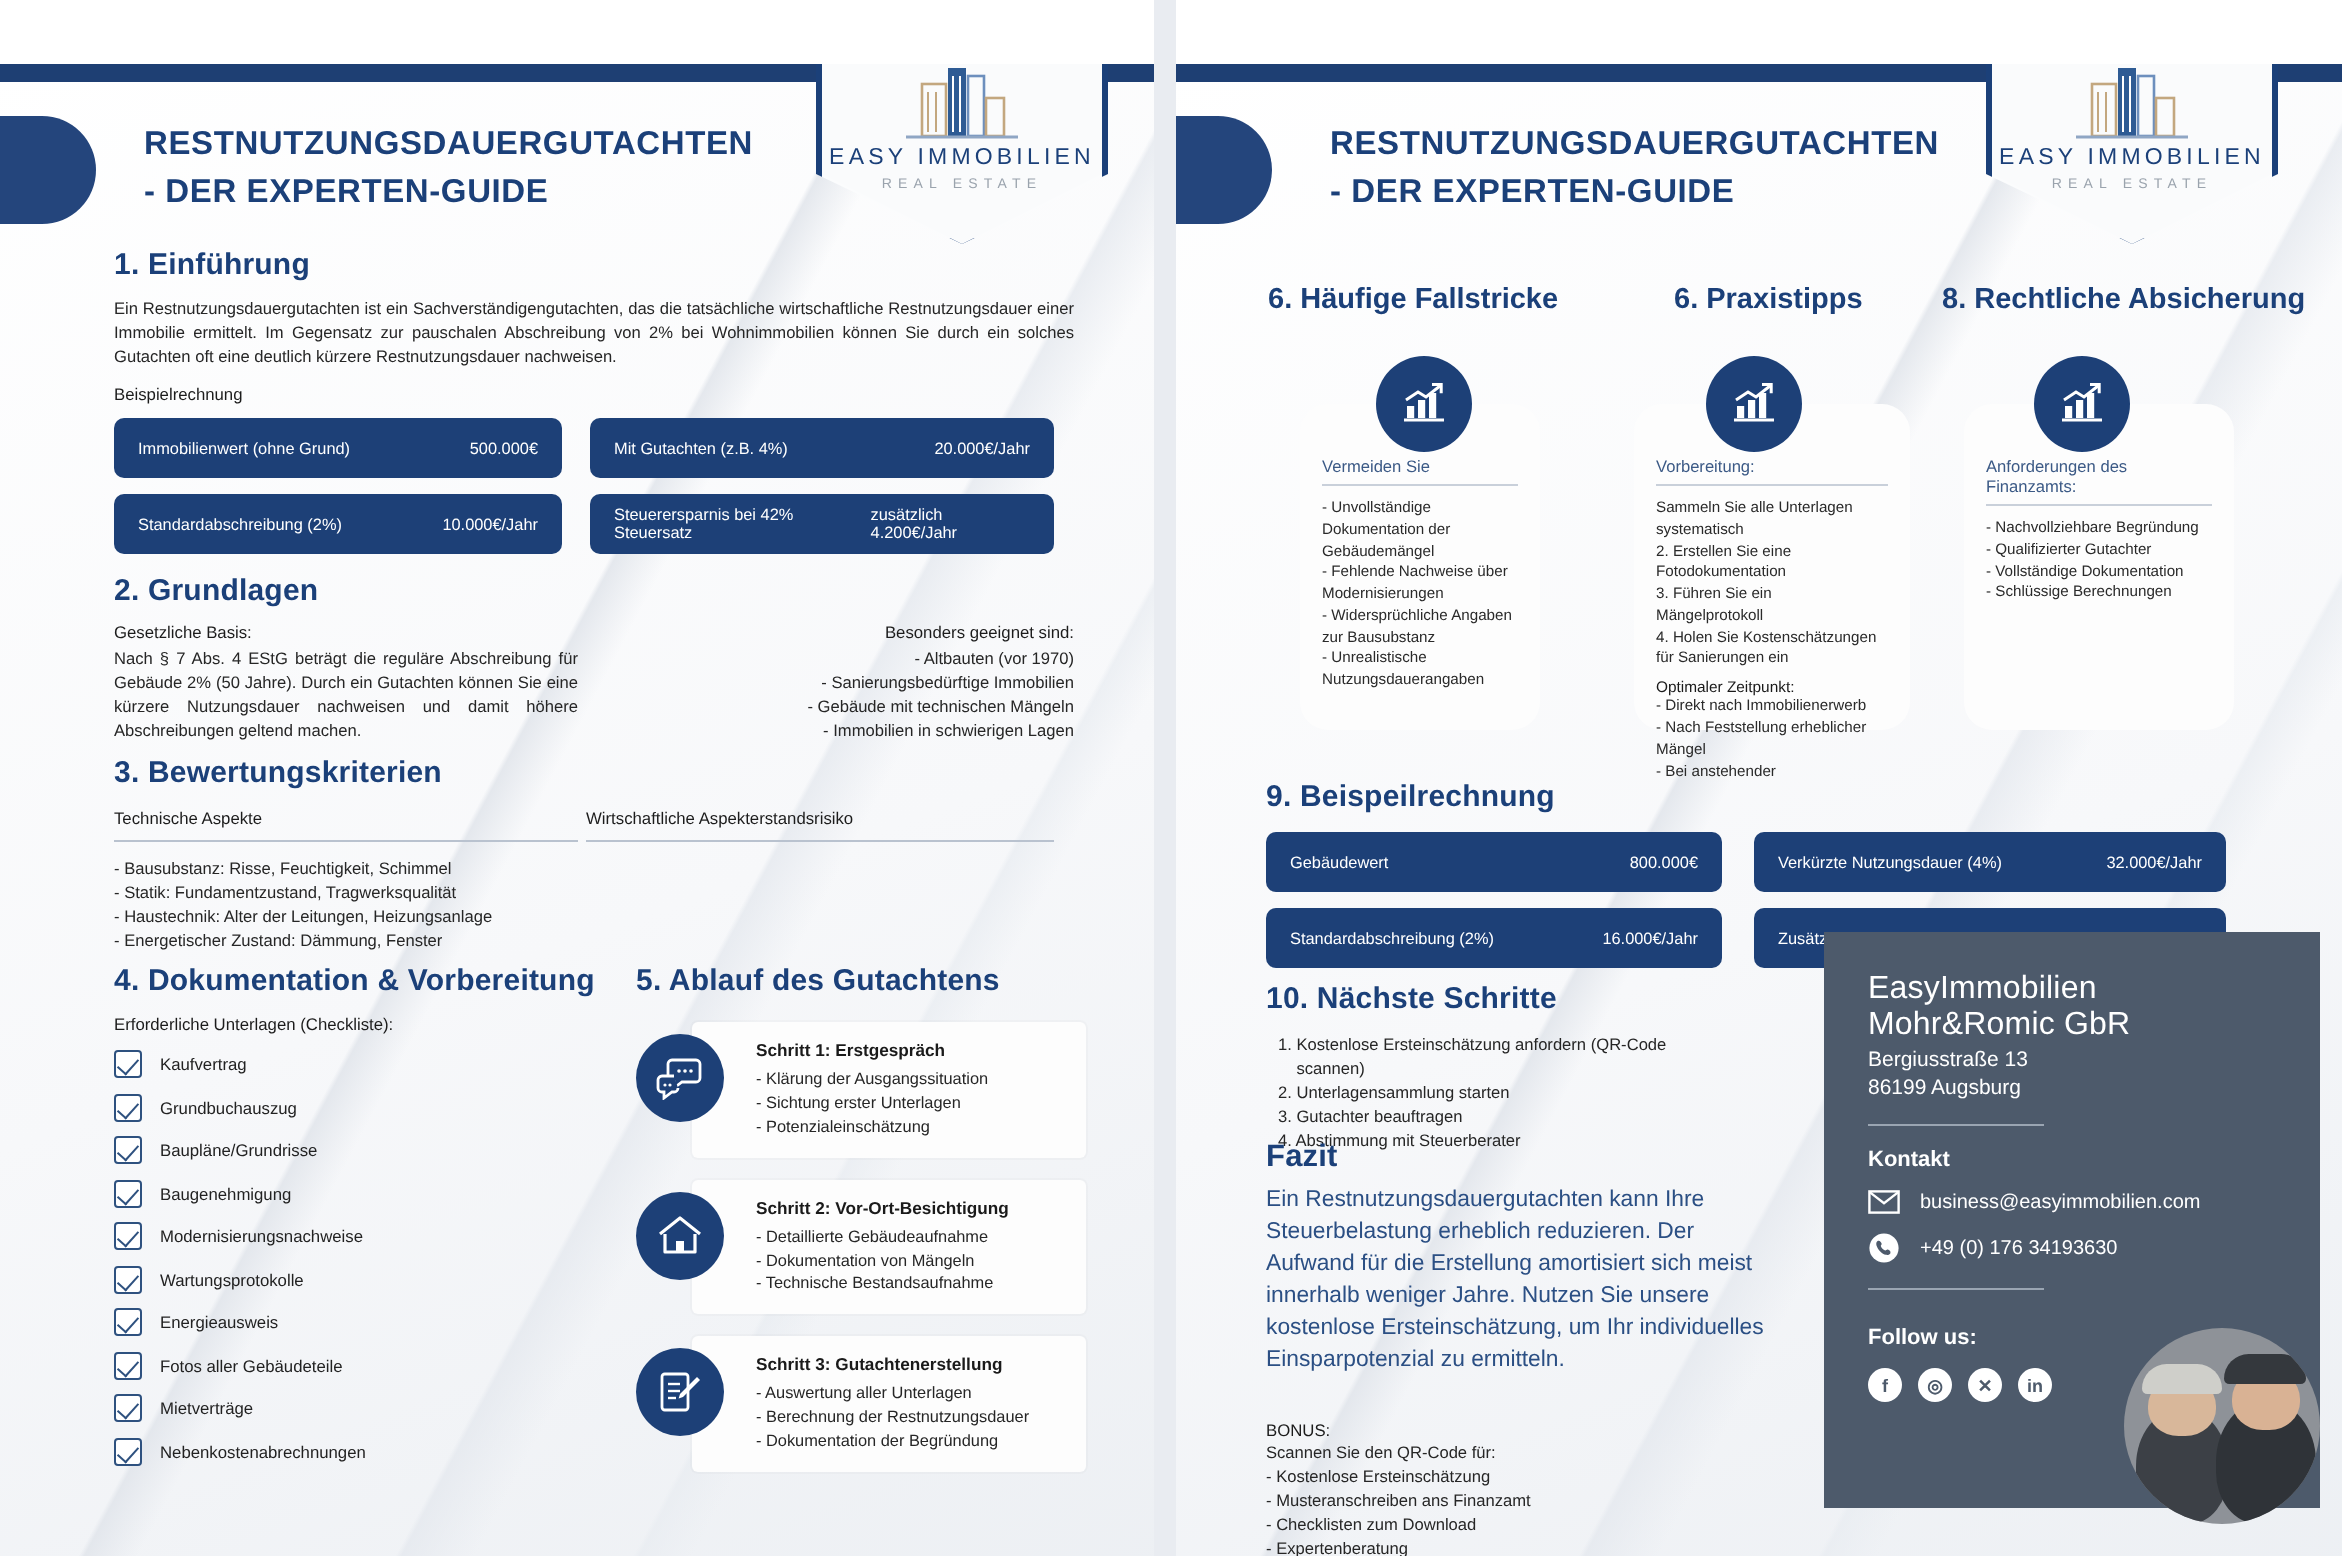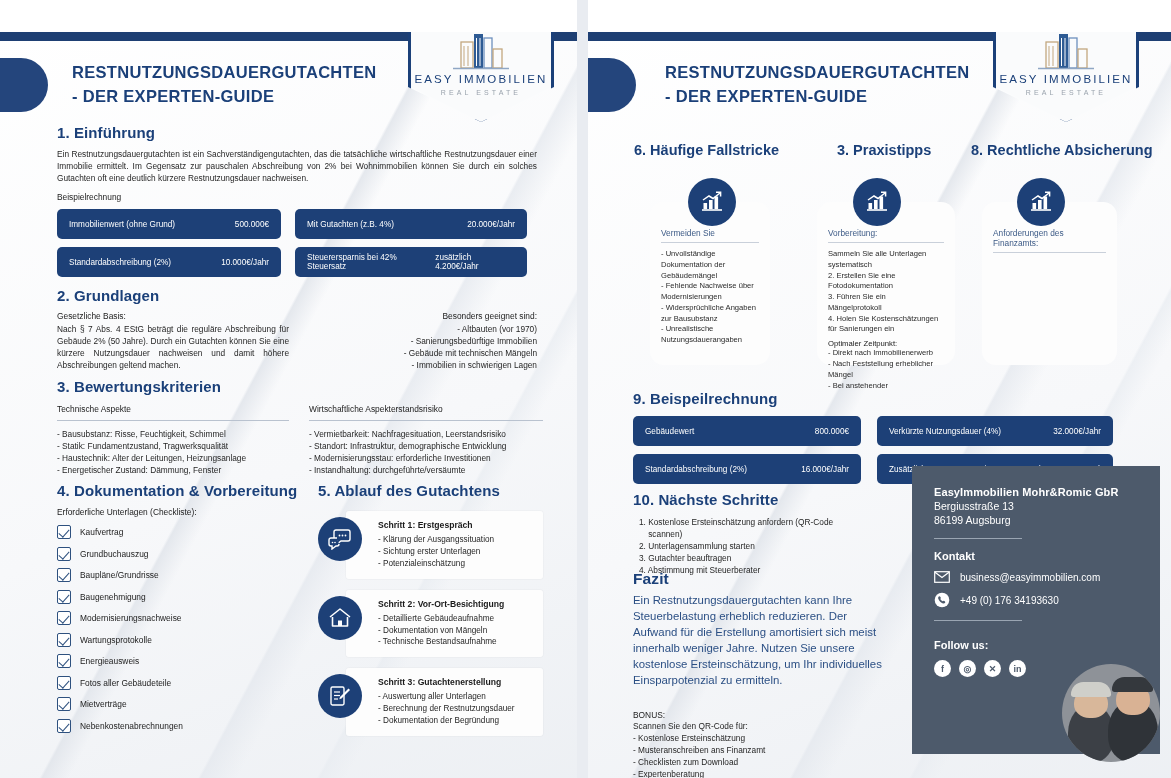--- a/index.html
+++ b/index.html
@@ -114,21 +114,21 @@
     position:absolute; width:48px; height:48px; border-radius:50%;
     background:#1d4077; display:flex; align-items:center; justify-content:center; z-index:3;
   }
   .sect-num{ position:absolute; color:#1b4079; font-weight:bold; font-size:14.5px; }
 
   
   .contact{
     position:absolute; left:912px; top:466px; width:248px; height:288px;
     background:#4d5a6b; color:#fff; padding:20px 22px;
   }
-  .contact .org{ font-weight:bold; font-size:11px; letter-spacing:.1px; }
+  .contact .org{ font-weight:normal; font-size:16px; letter-spacing:.1px; }
   .contact .addr{ font-size:10.5px; margin-top:2px; }
   .contact hr{ border:none; border-top:1px solid #9aa5b2; width:88px; margin:12px 0 11px; }
   .contact .k{ font-weight:bold; font-size:11px; }
   .contact .row{ display:flex; align-items:center; gap:10px; margin-top:9px; font-size:10px; }
   .contact .follow{ font-weight:bold; font-size:11px; }
   .socials{ display:flex; gap:8px; margin-top:9px; }
   .soc{ width:17px; height:17px; border-radius:50%; background:#fff; color:#4d5a6b;
         display:flex; align-items:center; justify-content:center; font-size:9px; font-weight:bold; }
   .photo{
     position:absolute; left:1062px; top:664px; width:98px; height:98px; border-radius:50%;
@@ -215,40 +215,34 @@
             <div>- Sanierungsbedürftige Immobilien</div>
             <div>- Gebäude mit technischen Mängeln</div>
             <div>- Immobilien in schwierigen Lagen</div>
           </div>
         </div>
       </div>
     </div>
 
     <div style="position:absolute; left:57px; top:346px; width:486px;">
       <div class="h2">3. Bewertungskriterien</div>
-      <div style="display:flex; gap:20px; margin-top:9px;">
+      <div style="display:flex; gap:4px; margin-top:9px;">
         <div style="width:232px;">
           <div class="h3">Technische Aspekte</div>
           <div style="border-bottom:1px solid #b9c2cf; margin:6px 0 7px;"></div>
           <div class="body">
             <div>- Bausubstanz: Risse, Feuchtigkeit, Schimmel</div>
             <div>- Statik: Fundamentzustand, Tragwerksqualität</div>
             <div>- Haustechnik: Alter der Leitungen, Heizungsanlage</div>
             <div>- Energetischer Zustand: Dämmung, Fenster</div>
           </div>
         </div>
         <div style="width:234px;">
           <div class="h3">Wirtschaftliche Aspekterstandsrisiko</div>
           <div style="border-bottom:1px solid #b9c2cf; margin:6px 0 7px;"></div>
-          <div class="body">
-            <div>- Vermietbarkeit: Nachfragesituation, Leerstandsrisiko</div>
-            <div>- Standort: Infrastruktur, demographische Entwicklung</div>
-            <div>- Modernisierungsstau: erforderliche Investitionen</div>
-            <div>- Instandhaltung: durchgeführte/versäumte</div>
-          </div>
         </div>
       </div>
     </div>
 
     <div style="position:absolute; left:57px; top:450px; width:250px;">
       <div class="h2">4. Dokumentation &amp; Vorbereitung</div>
       <div class="h3" style="margin:8px 0 8px;">Erforderliche Unterlagen (Checkliste):</div>
       <div>
         <div class="chk">
             <i class="box"></i>
@@ -387,21 +381,21 @@
         <line x1="25" y1="14" x2="25" y2="34" stroke="#c3a77f" stroke-width="1"></line>
         <line x1="33.5" y1="6" x2="33.5" y2="34" stroke="#fff" stroke-width="1"></line>
         <line x1="37" y1="6" x2="37" y2="34" stroke="#fff" stroke-width="1"></line>
         <line x1="10" y1="36.5" x2="66" y2="36.5" stroke="#8fa6c4" stroke-width="1.6"></line>
       </svg>
       <div class="n1">EASY IMMOBILIEN</div>
       <div class="n2">REAL ESTATE</div>
     </div>
 
     <div class="sect-num" style="left:46px; top:110px;">6. Häufige Fallstricke</div>
-    <div class="sect-num" style="left:249px; top:110px;">3. Praxistipps</div>
+    <div class="sect-num" style="left:249px; top:110px;">6. Praxistipps</div>
     <div class="sect-num" style="left:383px; top:110px;">8. Rechtliche Absicherung</div>
 
     <div class="tipicon" style="left:100px; top:146px;">
       <svg width="26" height="24" viewBox="0 0 26 24">
         <path d="M3 20h20" stroke="#fff" stroke-width="1.6"></path>
         <rect x="4.5" y="13" width="3.6" height="6" fill="#fff"></rect>
         <rect x="10" y="10" width="3.6" height="9" fill="#fff"></rect>
         <rect x="15.5" y="6.5" width="3.6" height="12.5" fill="#fff"></rect>
         <path d="M4 10 10 6l4 2.5L21 3" fill="none" stroke="#fff" stroke-width="1.5"></path>
         <path d="M17 2.2h4.6v4.4" fill="none" stroke="#fff" stroke-width="1.5"></path>
@@ -462,20 +456,26 @@
         <rect x="10" y="10" width="3.6" height="9" fill="#fff"></rect>
         <rect x="15.5" y="6.5" width="3.6" height="12.5" fill="#fff"></rect>
         <path d="M4 10 10 6l4 2.5L21 3" fill="none" stroke="#fff" stroke-width="1.5"></path>
         <path d="M17 2.2h4.6v4.4" fill="none" stroke="#fff" stroke-width="1.5"></path>
       </svg>
     </div>
     <div class="tipcard" style="left:394px; top:170px; width:135px; height:163px;">
       <div class="cap" style="white-space:pre-line;">Anforderungen des
 Finanzamts:</div>
       <div class="rule"></div>
+      <div class="lst">
+        <div>- Nachvollziehbare Begründung</div>
+        <div>- Qualifizierter Gutachter</div>
+        <div>- Vollständige Dokumentation</div>
+        <div>- Schlüssige Berechnungen</div>
+      </div>
     </div>
 
     <div style="position:absolute; left:45px; top:358px; width:483px;">
       <div class="h2">9. Beispeilrechnung</div>
       <div style="display:grid; grid-template-columns:228px 236px; gap:8px 16px; margin-top:9px;">
         <div class="bar">
           <span>Gebäudewert</span>
           <span class="v">800.000€</span>
           </div>
         <div class="bar">

